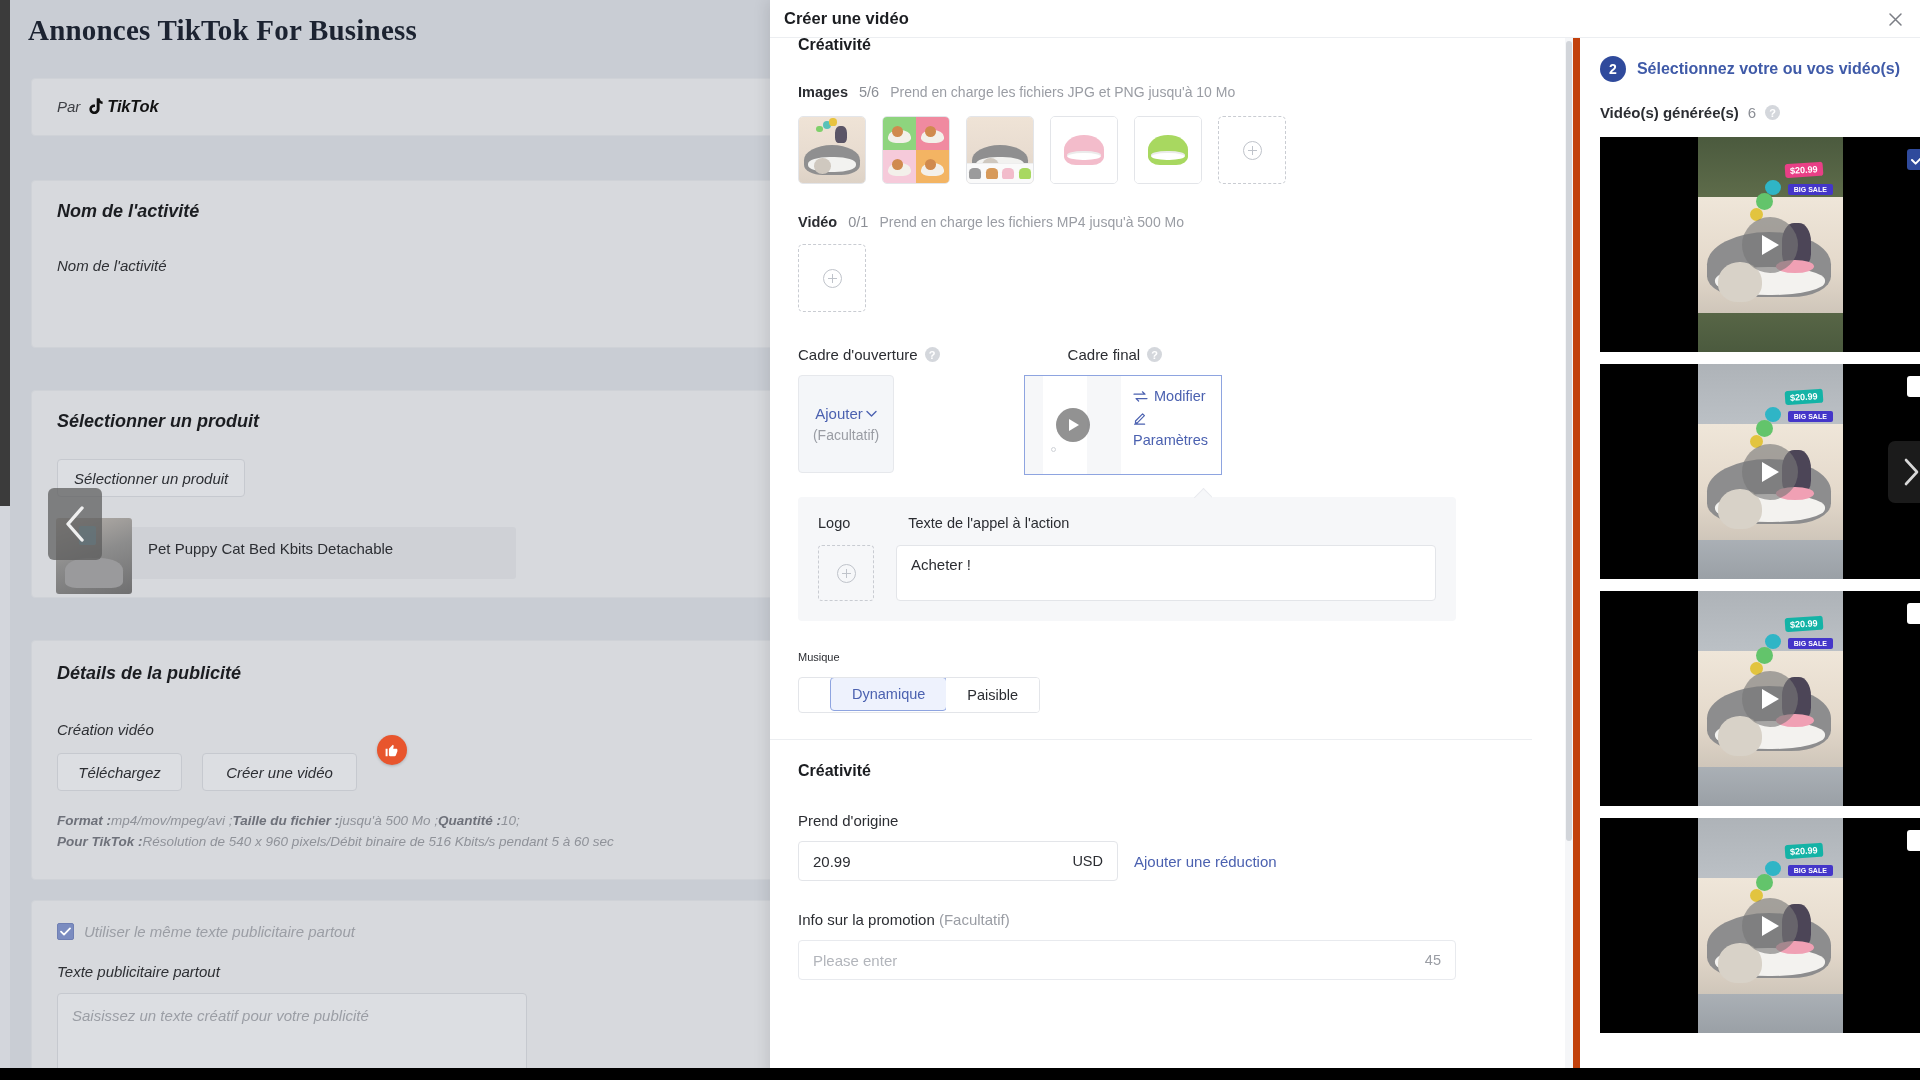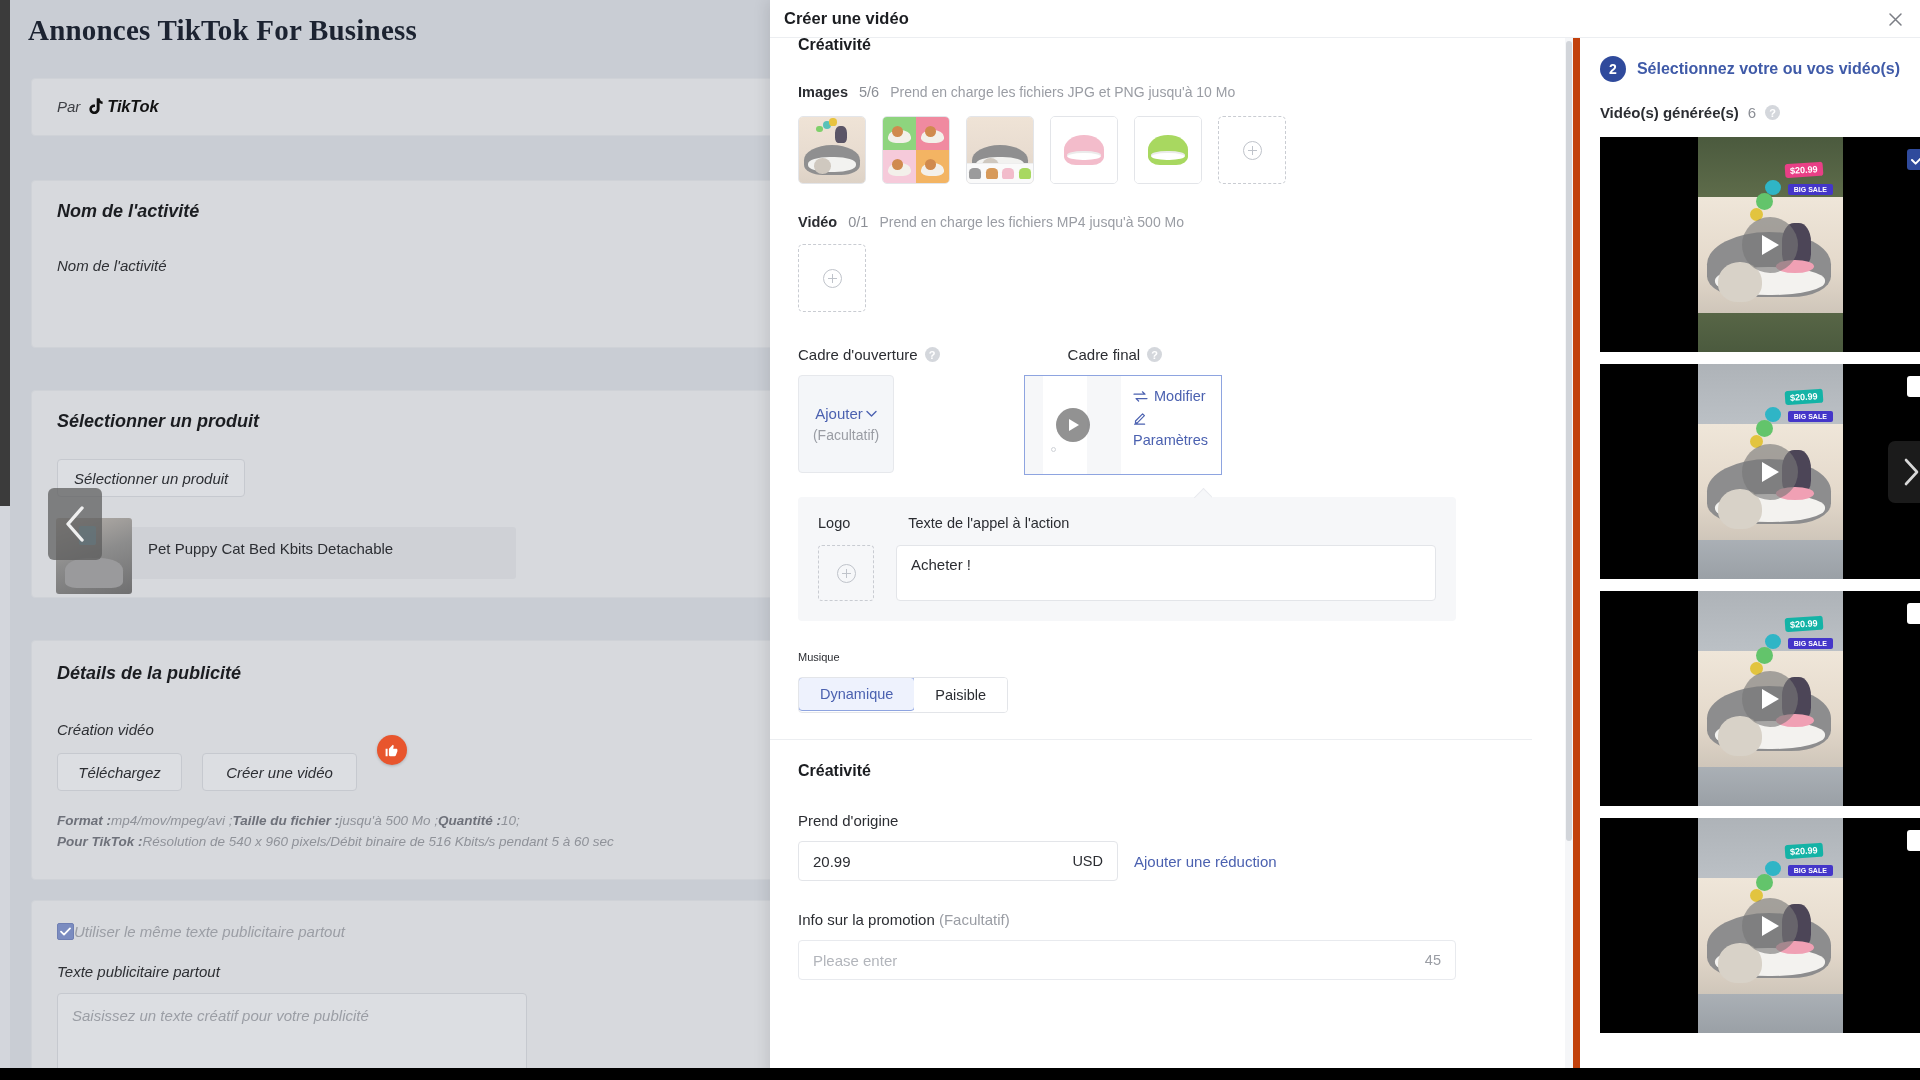--- a/index.html
+++ b/index.html
@@ -341,21 +341,21 @@
     width: 56px; height: 56px; border: 1px dashed #c9ccd2; border-radius:4px;
     display:flex;align-items:center;justify-content:center;
   }
   .cta-input {
     flex: 1; height: 56px;
     border: 1px solid #e3e5e9; border-radius:4px; background:#fff;
     padding: 10px 14px; font-size: 15px; color:#2b2d32;
   }
 
   .seg {
-    display:inline-flex; border:1px solid #e3e5e9; border-radius:4px; overflow:hidden;
+    display:inline-flex; border:1px solid #e3e5e9; border-radius:4px; overflow:hidden;padding-left:32px;
   }
   .seg div {
     height: 34px; padding: 0 21px;
     display:flex;align-items:center; font-size:14.5px; color:#2b2d32;
     background:#fff;
   }
   .seg div.on {
     background: #eef2fd; color: #4b61b0;
     border: 1px solid #8ea4e0; border-radius:4px; margin:-1px;
   }
@@ -545,21 +545,21 @@
         <div>
           <b>Format :</b><span>mp4/mov/mpeg/avi ;</span><b>Taille du fichier :</b><span>jusqu'à 500 Mo ;</span><b>Quantité :</b><span>10;</span>
         </div>
         <div>
           <b>Pour TikTok :</b><span>Résolution de 540 x 960 pixels/Débit binaire de 516 Kbits/s pendant 5 à 60 sec</span>
         </div>
       </div>
     </div>
 
     <div class="bg-card card-adtext">
-      <div style="position:absolute;left:25px;top:22px;display:flex;align-items:center;">
+      <div style="position:absolute;left:25px;top:22px;display:flex;align-items:center;gap:10px">
         <span class="cbx">
           <svg width="11" height="9" viewBox="0 0 11 9">
             <path d="M1 4.6 L4 7.6 L10 1.4" fill="none" stroke="#fff" stroke-width="1.8" stroke-linecap="round" stroke-linejoin="round"></path>
           </svg>
         </span>
         <span style="font-size:15px;color:#9b9ea5">Utiliser le même texte publicitaire partout</span>
       </div>
       <div style="position:absolute;left:25px;top:62px" class="lbl">Texte publicitaire partout</div>
       <div class="textarea-ghost" style="position:absolute;left:25px;top:92px;width:470px;height:140px">Saisissez un texte créatif pour votre publicité</div>
     </div>

